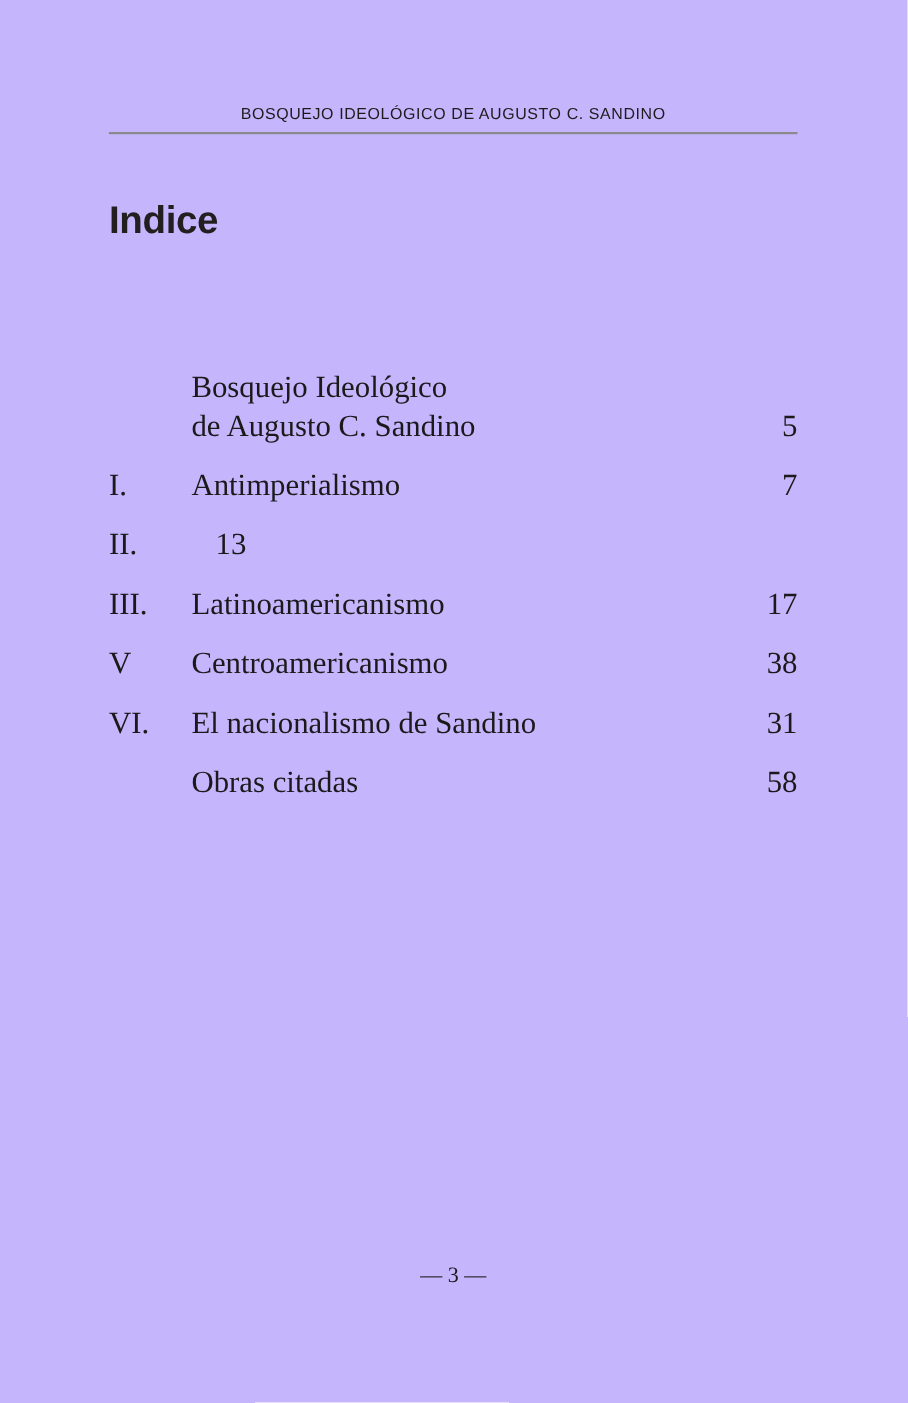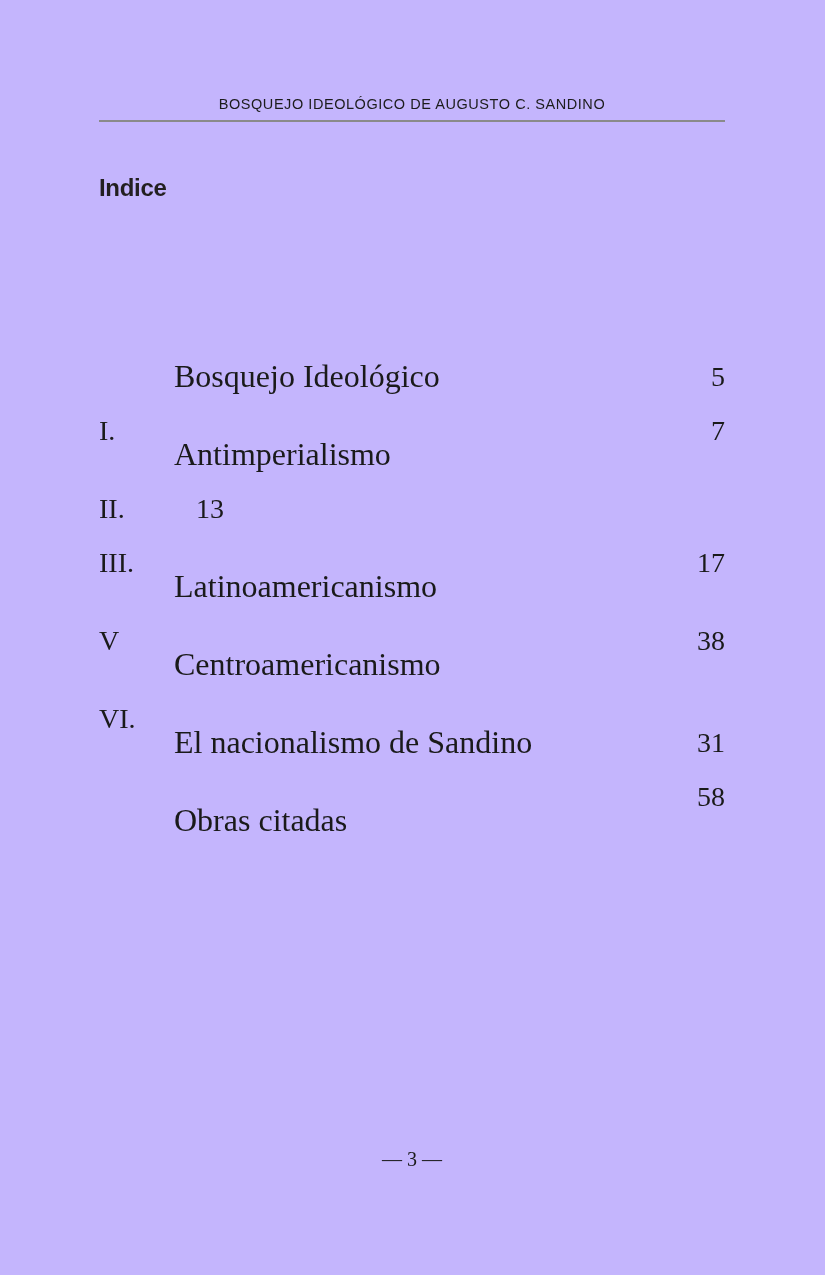--- a/index.html
+++ b/index.html
@@ -44,21 +44,21 @@
     background: #8a8a8a;
   }
 
   
   .page-title {
     position: absolute;
     left: 99px;
     top: 158px;
     font-family: "Liberation Sans", sans-serif;
     font-weight: bold;
-    font-size: 24px;
+    font-size: 35px;
     letter-spacing: -0.3px;
     color: #231f20;
     text-align: center;
   }
 
   
   .toc {
     position: absolute;
     left: 99px;
     top: 335px;
@@ -70,23 +70,22 @@
     margin-bottom: 19px;
   }
   .toc-numeral {
     flex: 0 0 75px;
     font-size: 28px;
     line-height: 35px;
     white-space: nowrap;
   }
   .toc-title {
     flex: 1 1 auto;
-    font-size: 32px;
+    font-size: 28px;
     line-height: 35px;
-    margin-top: 24px;
   }
   .toc-title .cont-line {
     display: block;
   }
   .toc-page {
     flex: 0 0 auto;
     font-size: 28px;
     line-height: 35px;
     text-align: right;
     min-width: 40px;
@@ -117,20 +116,21 @@
 
   <div class="header-rule" style="background: rgb(138, 138, 138);"></div>
 
   <h1 class="page-title" style="color: rgb(35, 31, 32);">Indice</h1>
 
   <div class="toc" id="toc-list">
       <div class="toc-entry multiline">
         <div class="toc-numeral"></div>
         <div class="toc-title">
           <span class="cont-line">Bosquejo Ideológico</span>
+          <span class="cont-line">de Augusto C. Sandino</span>
         </div>
         <div class="toc-page">5</div>
       </div>
       <div class="toc-entry">
         <div class="toc-numeral">I.</div>
         <div class="toc-title">
           <span class="cont-line">Antimperialismo</span>
         </div>
         <div class="toc-page">7</div>
       </div>

